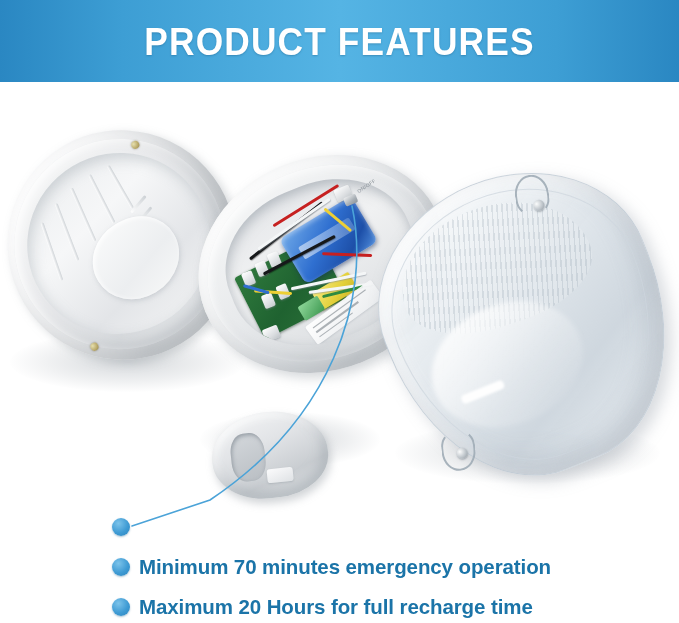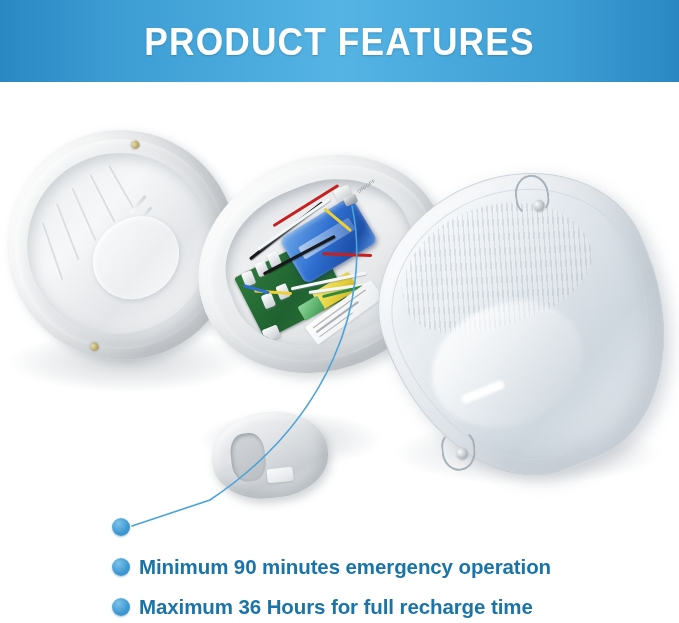--- a/index.html
+++ b/index.html
@@ -241,21 +241,21 @@
   <svg class="callout" viewBox="0 0 679 623">
     <path d="M352 206 C 372 300, 330 420, 210 500 L 132 526" fill="none" stroke="#4ba3d8" stroke-width="1.6" stroke-linecap="round"></path>
   </svg>
 
   <div class="bullets">
     <div class="bullet-row">
       <span class="dot"></span>
     </div>
     <div class="bullet-row">
       <span class="dot"></span>
-      <span class="btext">Minimum 90 minutes emergency operation</span>
+      <span class="btext">Minimum 70 minutes emergency operation</span>
     </div>
     <div class="bullet-row">
       <span class="dot"></span>
-      <span class="btext">Maximum 36 Hours for full recharge time</span>
+      <span class="btext">Maximum 20 Hours for full recharge time</span>
     </div>
   </div>
 
 </div>
 
 </body></html>

